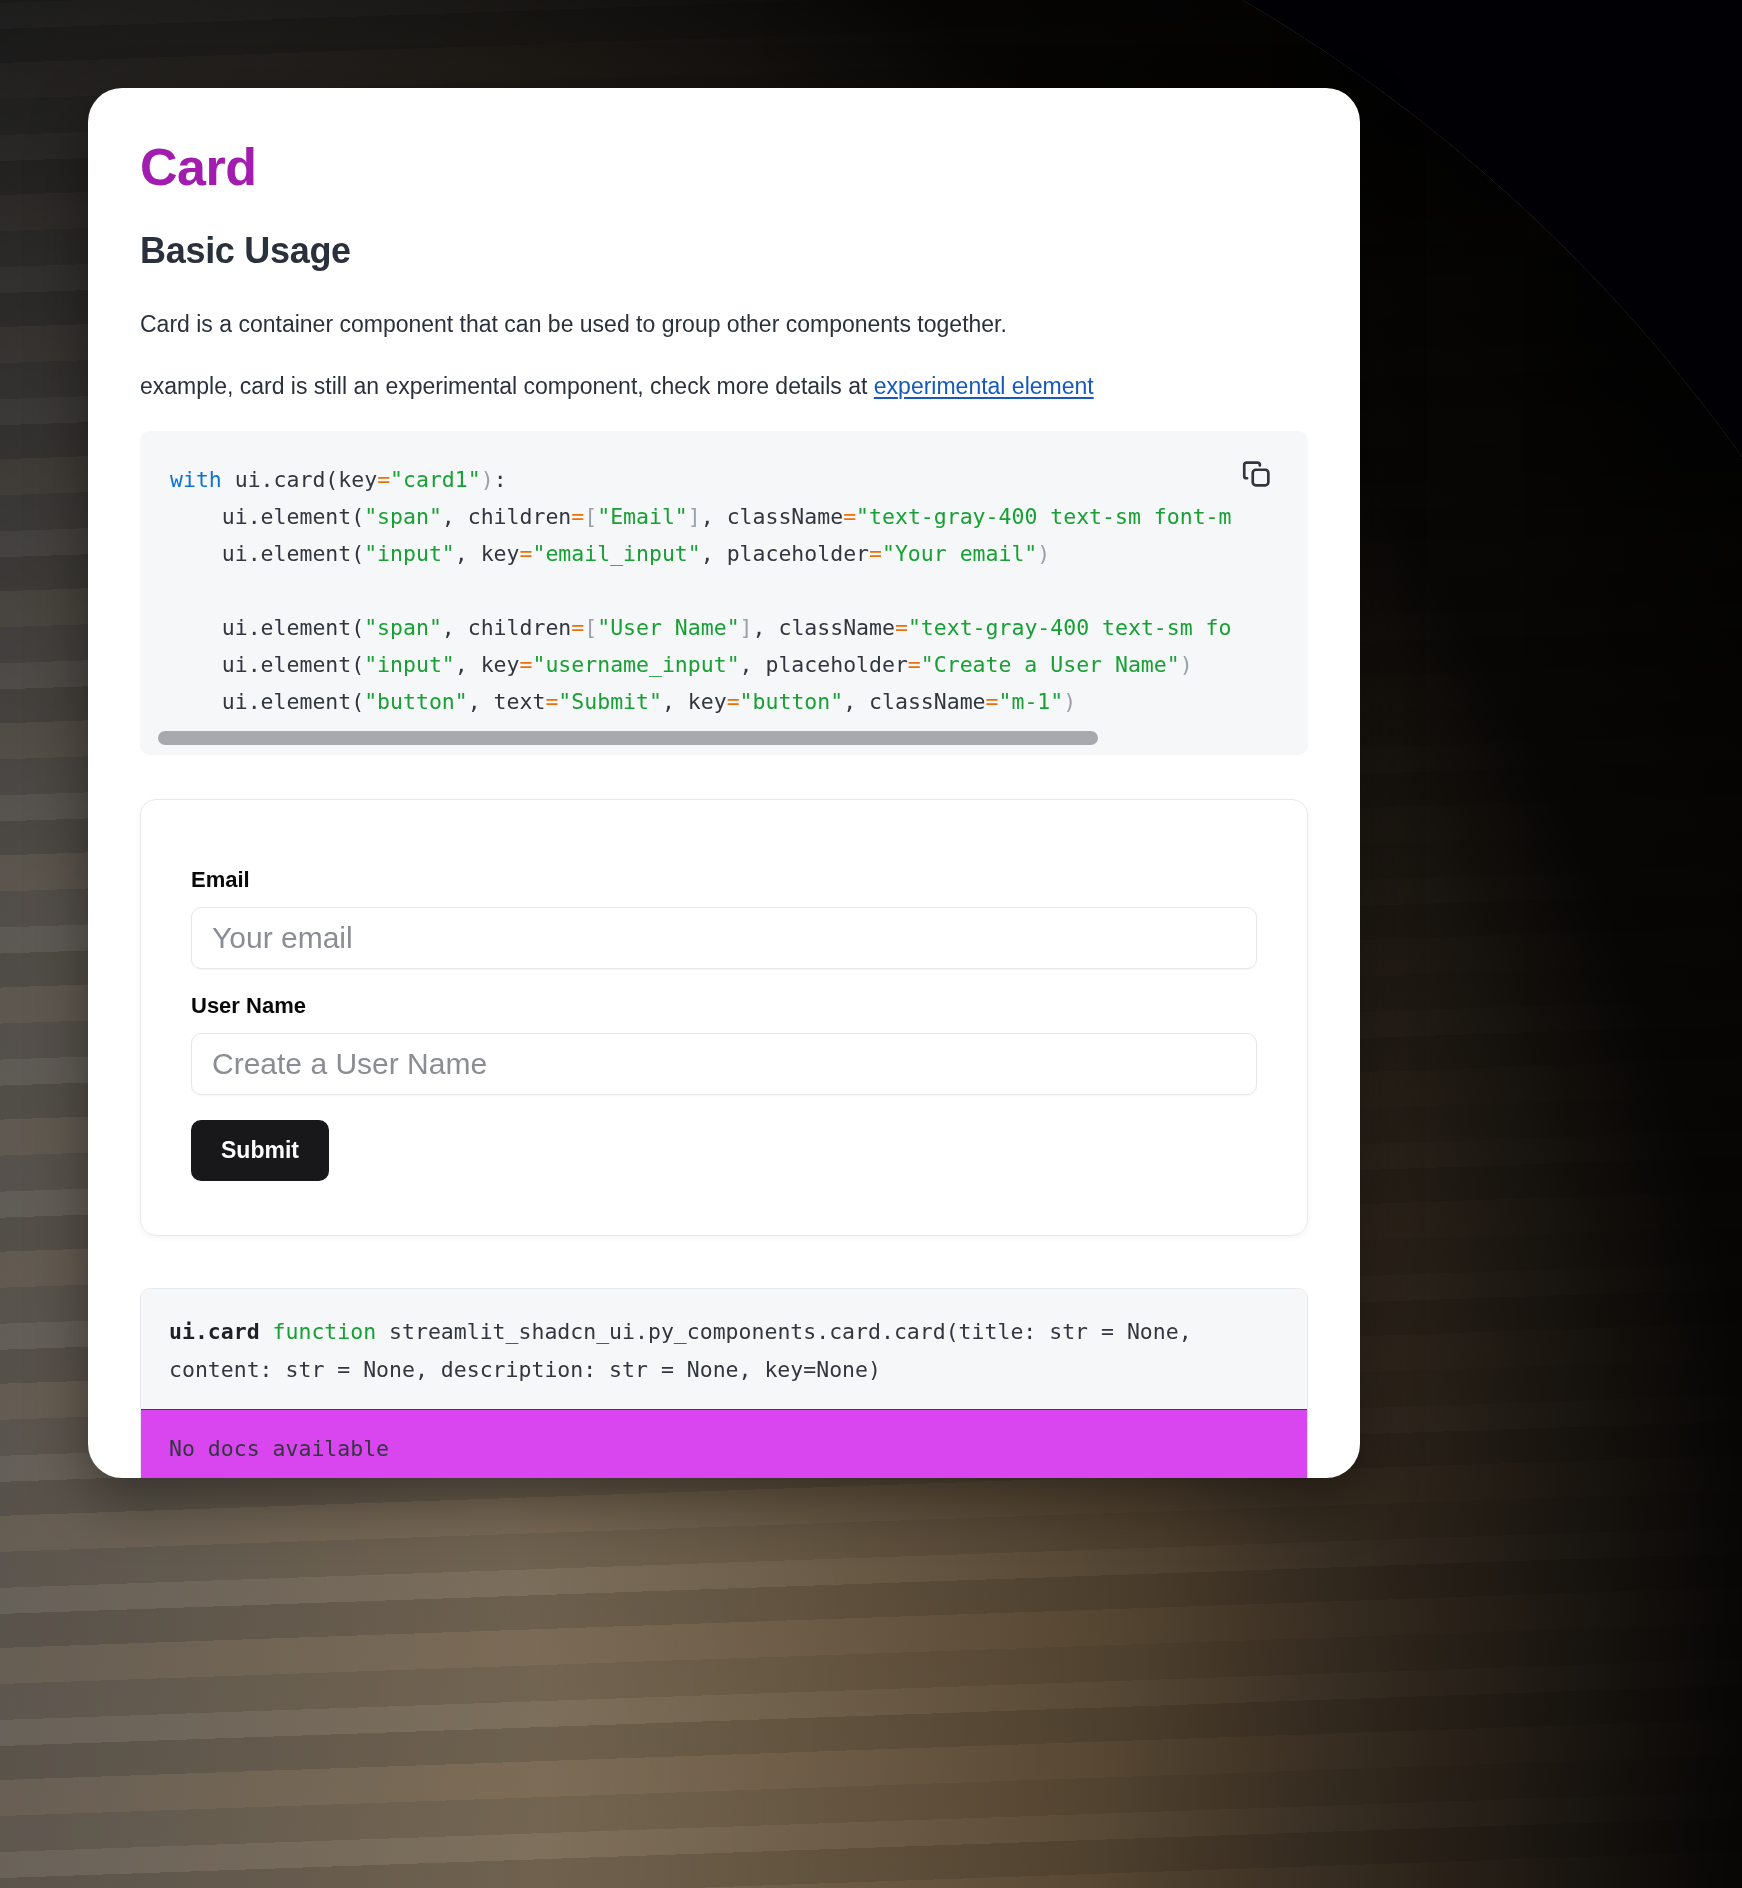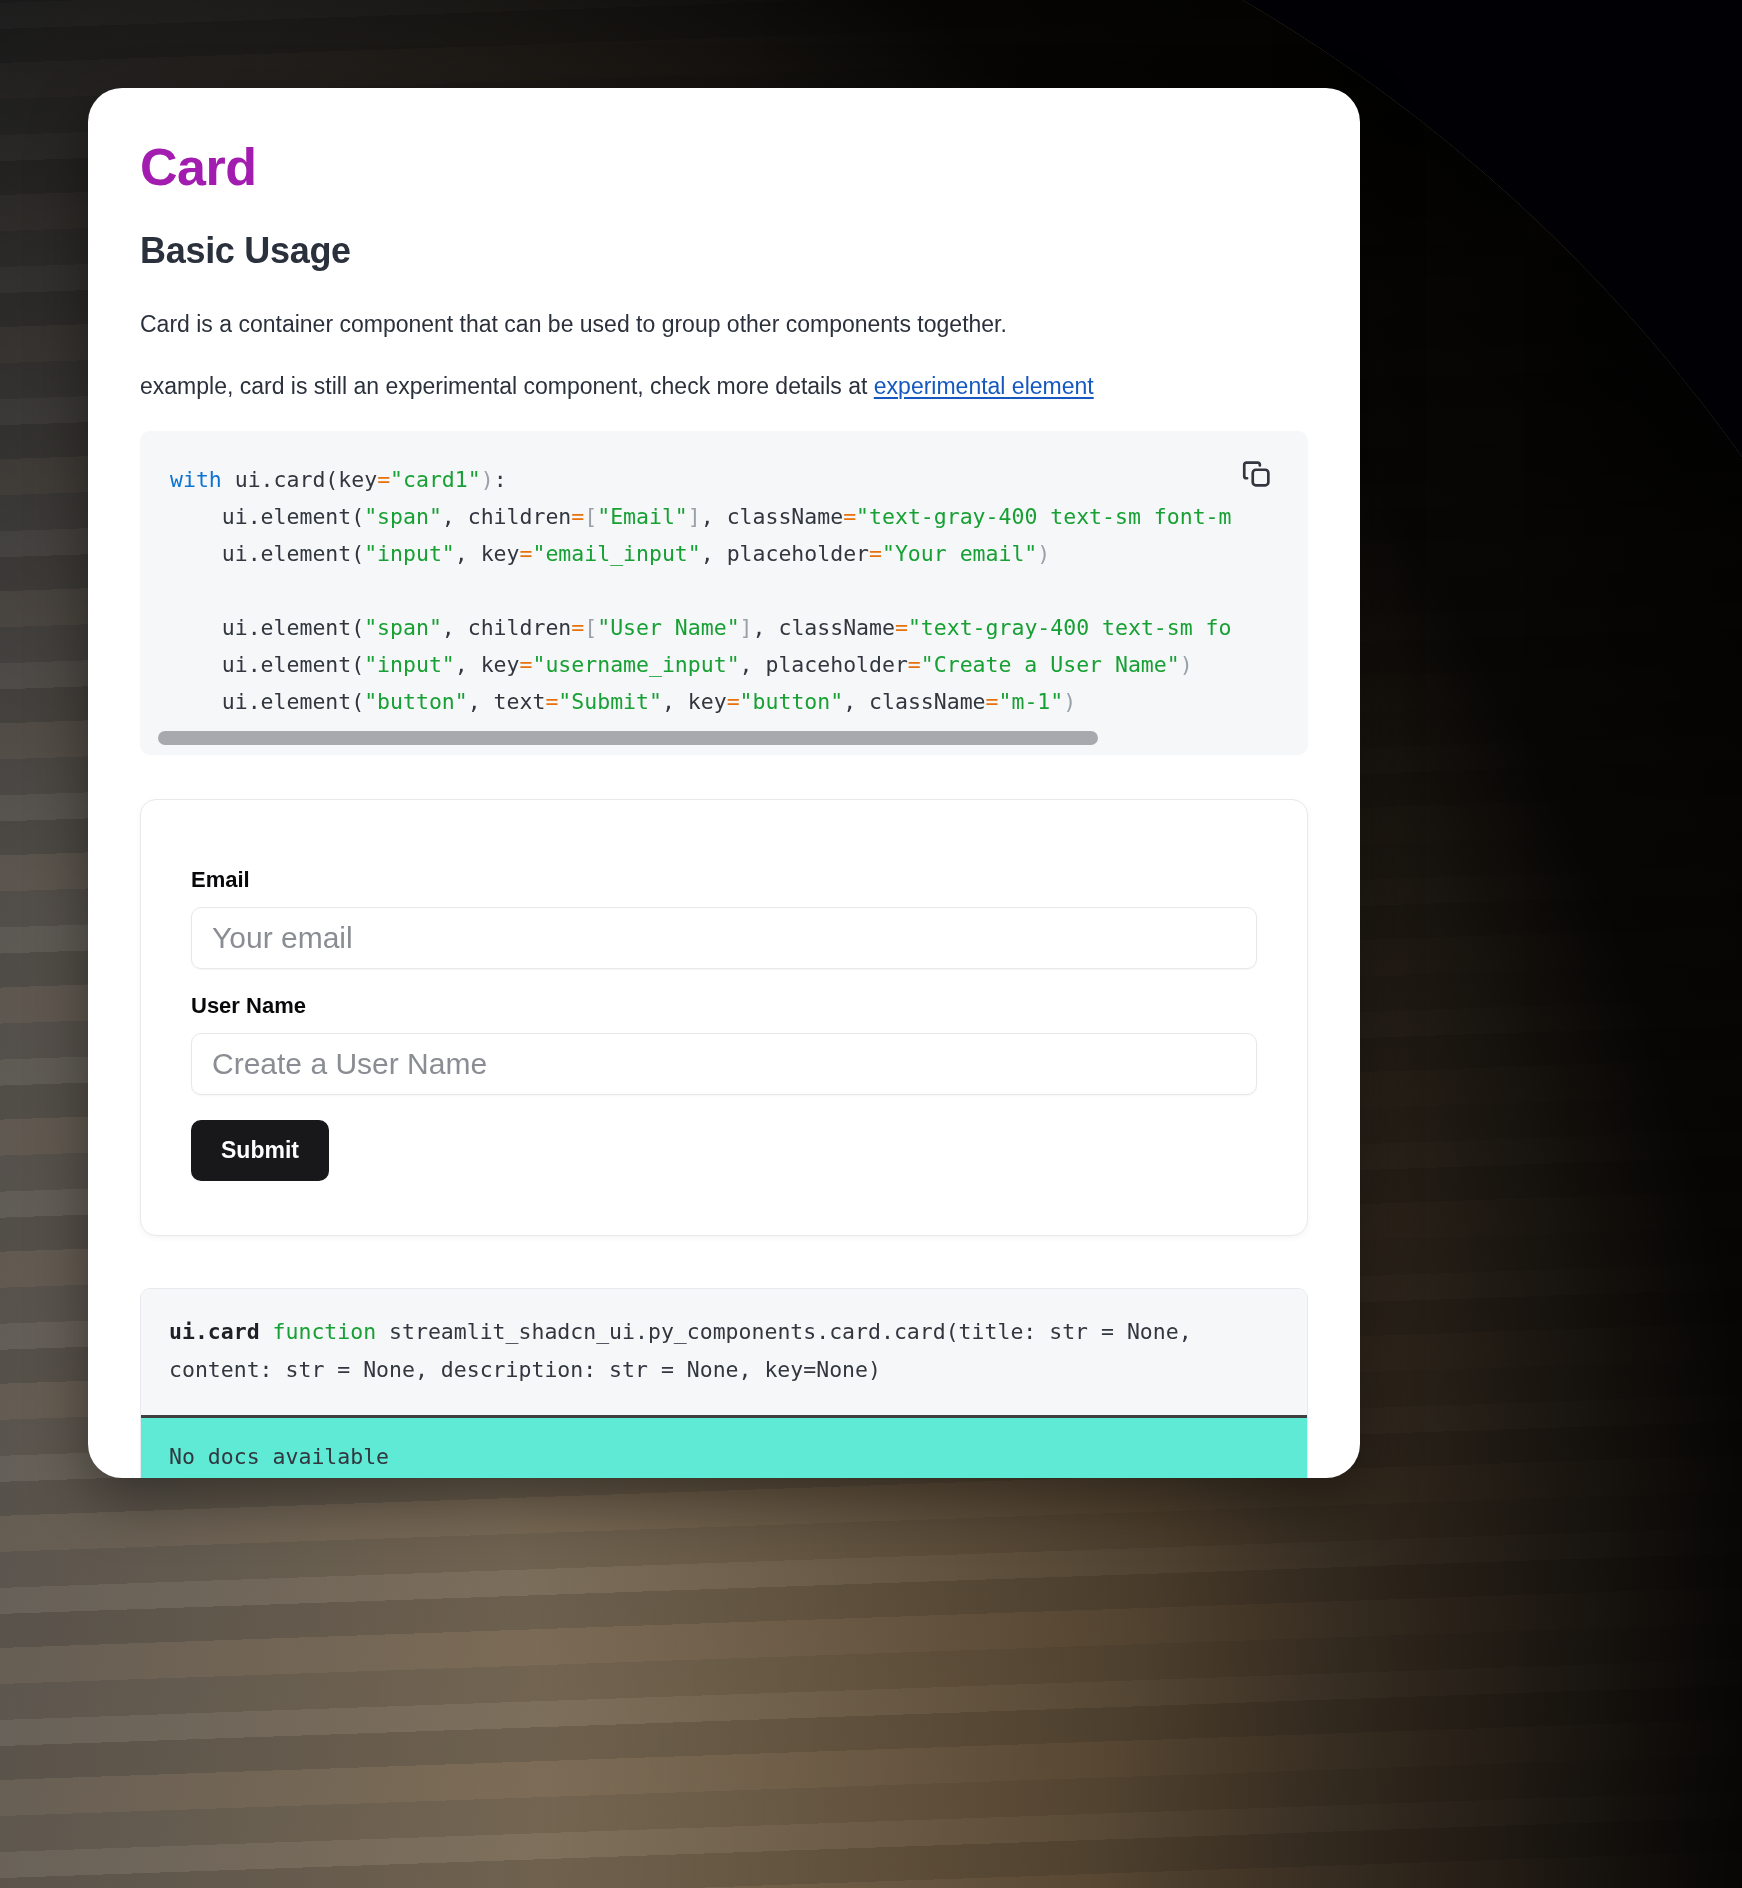--- a/index.html
+++ b/index.html
@@ -227,32 +227,32 @@
 
   
   #docs-block {
     margin-top: 52px;
     border: 1px solid #e8e9ec;
     border-radius: 10px;
     overflow: hidden;
   }
   #docs-signature {
     background: #f6f7f9;
-    padding: 24px 28px 26px 28px;
+    padding: 24px 28px 20px 28px;
     font-family: "DejaVu Sans Mono", "Liberation Mono", monospace;
     font-size: 21.5px;
     line-height: 38px;
     color: #31363f;
-    border-bottom: 3px solid #404040;
+    border-bottom: 1px solid #404040;
     white-space: normal;
     word-break: break-word;
   }
   #docs-signature .sig-name { font-weight: bold; color: #1d2026; }
   #docs-body {
-    background: #5eead4;
+    background: #d946ef;
     padding: 26px 28px 28px 28px;
     font-family: "DejaVu Sans Mono", "Liberation Mono", monospace;
     font-size: 21.5px;
     color: #31363f;
   }
 </style>
 </head>
 <body>
 
 <div id="bg-scene">

